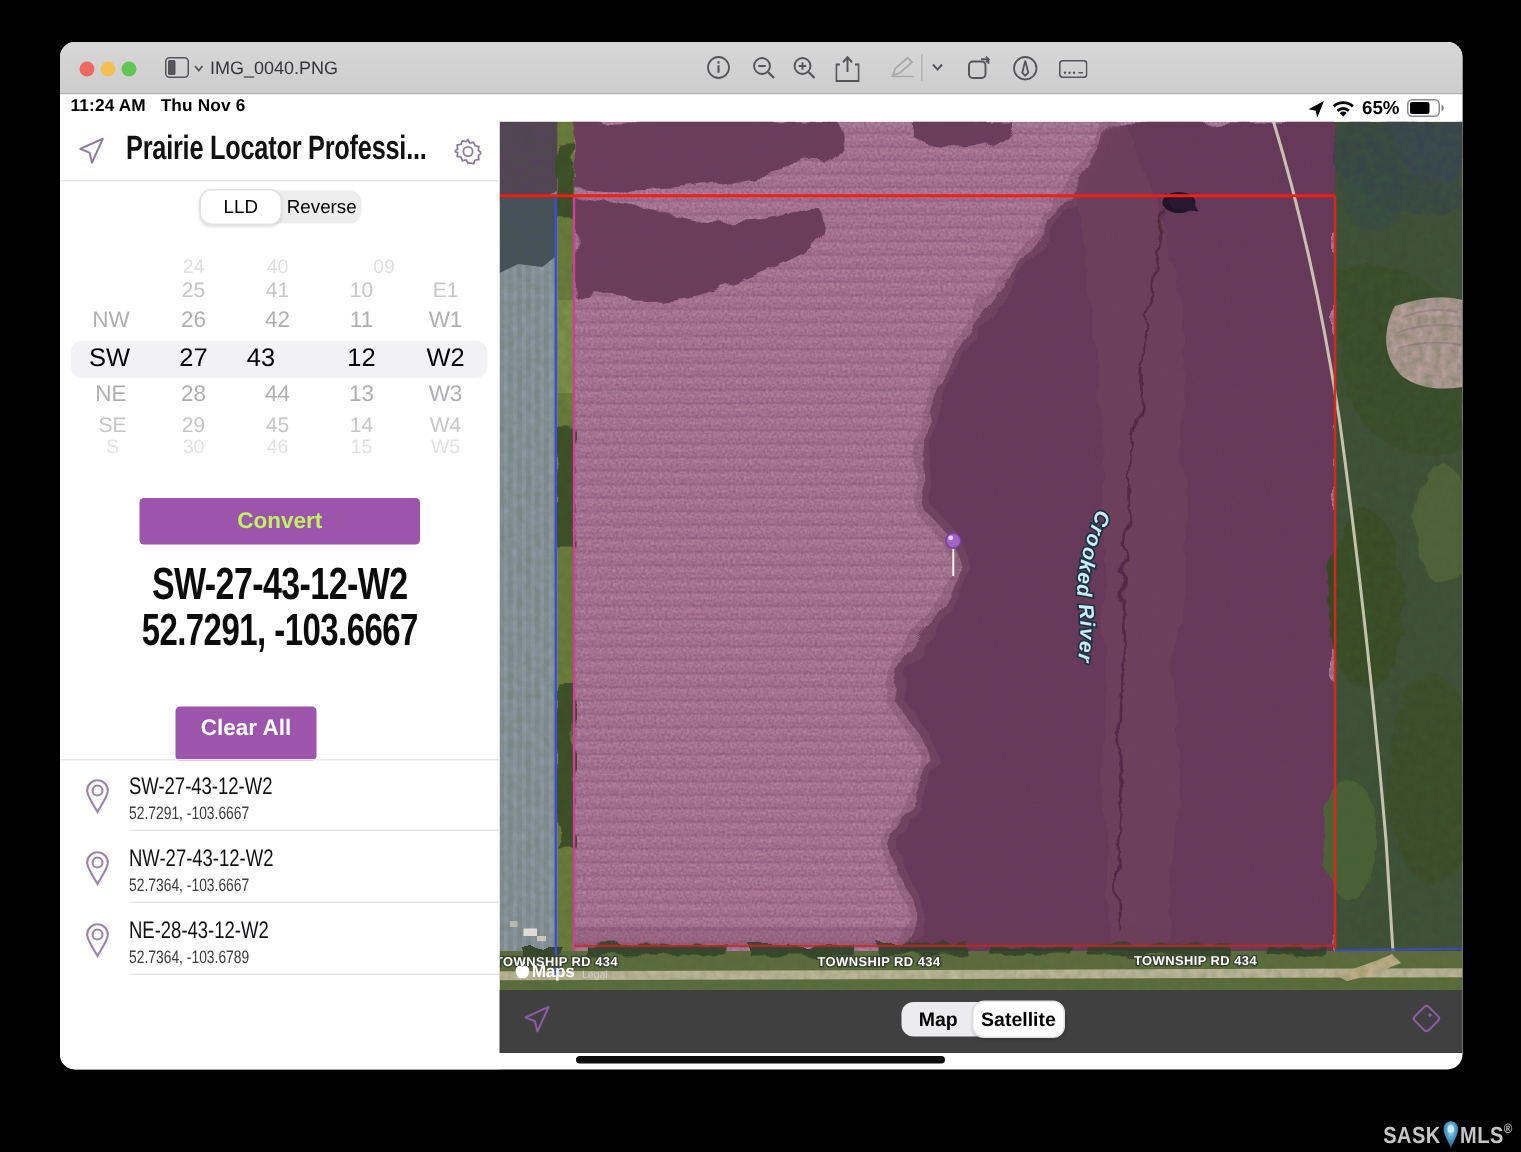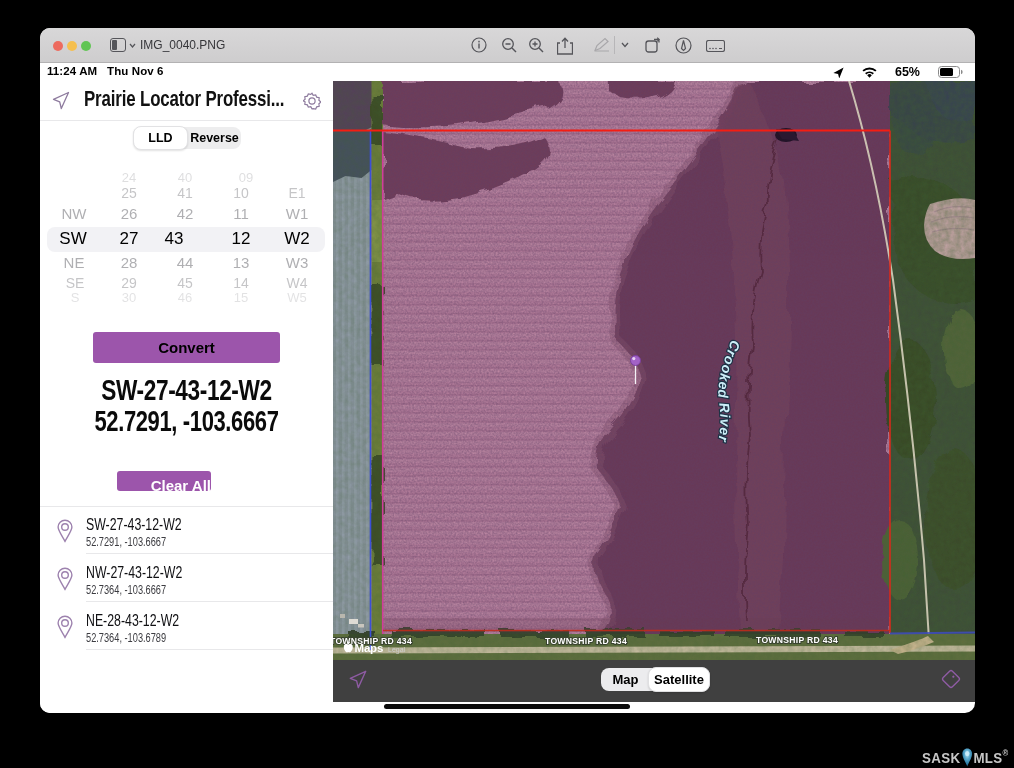--- a/index.html
+++ b/index.html
@@ -7,30 +7,30 @@
 .tl{position:absolute;top:13px;width:10px;height:10px;border-radius:50%}
 #titlebar .name{position:absolute;left:100px;top:10px;font-size:12px;font-weight:400;color:#36363a;letter-spacing:0}
 .tbi{position:absolute;top:9px;color:#55555a}
 #search{position:absolute;right:9px;top:9px;width:228px;height:18px;background:#c5c4c6;border-radius:5px;color:#807f82;font-size:11px;line-height:18px;padding-left:6px}
 #statusbar{position:absolute;left:0;top:35px;width:935px;height:18px;background:#fff;font-size:11.5px;font-weight:700;color:#000}
 #statusbar .lt{position:absolute;left:7px;top:2px;letter-spacing:.1px}
 #statusbar .rt{position:absolute;right:12px;top:2px}
 #panel{position:absolute;left:0;top:53px;width:293px;height:632px;background:#fff}
 #apptitle{position:absolute;left:44px;top:5px;font-size:22.5px;font-weight:700;color:#111;letter-spacing:-.2px;white-space:nowrap;transform:scaleX(.75);transform-origin:left center}
 .hsep{position:absolute;background:#e8e8ea;height:1px}
-#seg1{position:absolute;left:93px;top:46px;width:108px;height:22px;background:#ededee;border-radius:8px;font-size:12.5px;font-weight:700;color:#000}
+#seg1{position:absolute;left:93px;top:46px;width:108px;height:22px;background:#ededee;border-radius:8px;font-size:12.5px;font-weight:400;color:#000}
 #seg1 .sel{position:absolute;left:0;top:-1px;width:55px;height:24px;background:#fff;border:1px solid #e2e2e4;border-radius:8px;box-shadow:0 1px 2px rgba(0,0,0,.12);text-align:center;line-height:22px}
 #seg1 .uns{position:absolute;left:55px;top:0;width:53px;height:22px;text-align:center;line-height:22px}
 .prow{position:absolute;left:0;width:293px;color:#7f7f84}
 .prow span{position:absolute;transform:translateX(-50%);white-space:nowrap}
 #selrow{position:absolute;left:7px;top:146px;width:278px;height:25px;background:#f2f2f5;border-radius:8px}
-#convert{position:absolute;left:53px;top:251px;width:187px;height:31px;background:#9c55ab;border-radius:3px;color:#000000;font-size:15px;font-weight:700;text-align:center;line-height:31px}
+#convert{position:absolute;left:53px;top:251px;width:187px;height:31px;background:#9c55ab;border-radius:3px;color:#bef264;font-size:15px;font-weight:700;text-align:center;line-height:31px}
 #res1{position:absolute;left:0;top:292px;width:293px;text-align:center;font-size:30px;font-weight:600;color:#0b0b0b;letter-spacing:-.5px;transform:scaleX(.755)}
 #res2{position:absolute;left:0;top:323px;width:293px;text-align:center;font-size:30px;font-weight:600;color:#0b0b0b;letter-spacing:-.5px;transform:scaleX(.733)}
-#clear{position:absolute;left:77px;top:390px;width:94px;height:20px;background:#9c55ab;border-radius:3px;color:#fff;font-size:15px;font-weight:700;text-align:right;line-height:29px}
+#clear{position:absolute;left:77px;top:390px;width:94px;height:36px;background:#9c55ab;border-radius:3px;color:#fff;font-size:15px;font-weight:700;text-align:center;line-height:29px}
 .li .t1{position:absolute;left:46px;font-size:16px;font-weight:500;color:#101013;transform:scaleX(.77);transform-origin:left top;white-space:nowrap}
 .li .t2{position:absolute;left:46px;font-size:12px;color:#3c3c41;transform:scaleX(.77);transform-origin:left top;white-space:nowrap}
 .pin{position:absolute;left:17px}
 #maptb{position:absolute;left:293px;top:632px;width:642px;height:42px;background:#404040}
 #seg2{position:absolute;left:268px;top:8px;width:109px;height:23px;background:#ececee;border-radius:8px;font-size:13px;font-weight:600;color:#000}
 #seg2 .m{position:absolute;left:0;top:0;width:49px;text-align:center;line-height:23px}
 #seg2 .s{position:absolute;left:47px;top:-1px;width:62px;height:25px;background:#fff;border:1px solid #e0e0e2;border-radius:8px;box-shadow:0 1px 2px rgba(0,0,0,.15);text-align:center;line-height:23px}
 #homebar{position:absolute;left:344px;top:676px;width:246px;height:5px;border-radius:3px;background:#0b0b0b}
 #sask{position:absolute;right:5px;bottom:1px;font-size:15.5px;font-weight:700;color:#c6c6c6;letter-spacing:.4px;transform:scaleX(.86);transform-origin:right center}
 </style></head><body>
@@ -215,21 +215,21 @@
     <svg class="tbi" style="left:666px;top:12px" width="19" height="12" viewBox="0 0 19 12">
         <rect x="0.5" y="0.5" width="18" height="11" rx="2" fill="none" stroke="#55555a" stroke-width="1.1"></rect>
         <circle cx="4" cy="8.5" r="0.8" fill="#55555a"></circle>
         <circle cx="7" cy="8.5" r="0.8" fill="#55555a"></circle>
         <circle cx="10" cy="8.5" r="0.8" fill="#55555a"></circle>
         <path d="M13 8.5h3" stroke="#55555a" stroke-width="1.1"></path>
       </svg>
   </div>
   <div id="statusbar">
     <div class="lt">11:24 AM&nbsp;&nbsp;&nbsp;Thu Nov 6</div>
-    <div class="rt" style="display:flex;align-items:center;height:14px;gap:18px">
+    <div class="rt" style="display:flex;align-items:center;height:14px;gap:5px">
       <svg width="11" height="11" viewBox="0 0 11 11">
           <path d="M10.6 0.4L0.4 5.9l4.7 1 1.1 4.6z" fill="#000"></path>
         </svg>
       <svg width="15" height="11" viewBox="0 0 15 11">
           <g fill="none" stroke="#000" stroke-width="1.9">
             <path d="M1.1 3.9a9.6 9.6 0 0112.8 0"></path>
             <path d="M3.7 6.8a5.7 5.7 0 017.6 0"></path>
           </g>
           <path d="M7.5 10.7L5.2 8.3a3.2 3.2 0 014.6 0z" fill="#000"></path>
         </svg>
@@ -252,21 +252,21 @@
       </svg>
     <div class="hsep" style="left:0;top:39px;width:293px"></div>
     <div id="seg1">
         <div class="sel">LLD</div>
         <div class="uns">Reverse</div>
       </div>
     <div id="selrow"></div>
     <div class="prow" style="top:89px;font-size:13px;opacity:.25">
         <span style="left:89px">24</span>
         <span style="left:145px">40</span>
-        <span style="left:206px">09</span>
+        <span style="left:216px">09</span>
       </div>
     <div class="prow" style="top:104px;font-size:14px;opacity:.45">
         <span style="left:89px">25</span>
         <span style="left:145px">41</span>
         <span style="left:201px">10</span>
         <span style="left:257px">E1</span>
       </div>
     <div class="prow" style="top:124px;font-size:15px;opacity:.62">
         <span style="left:34px">NW</span>
         <span style="left:89px">26</span>

